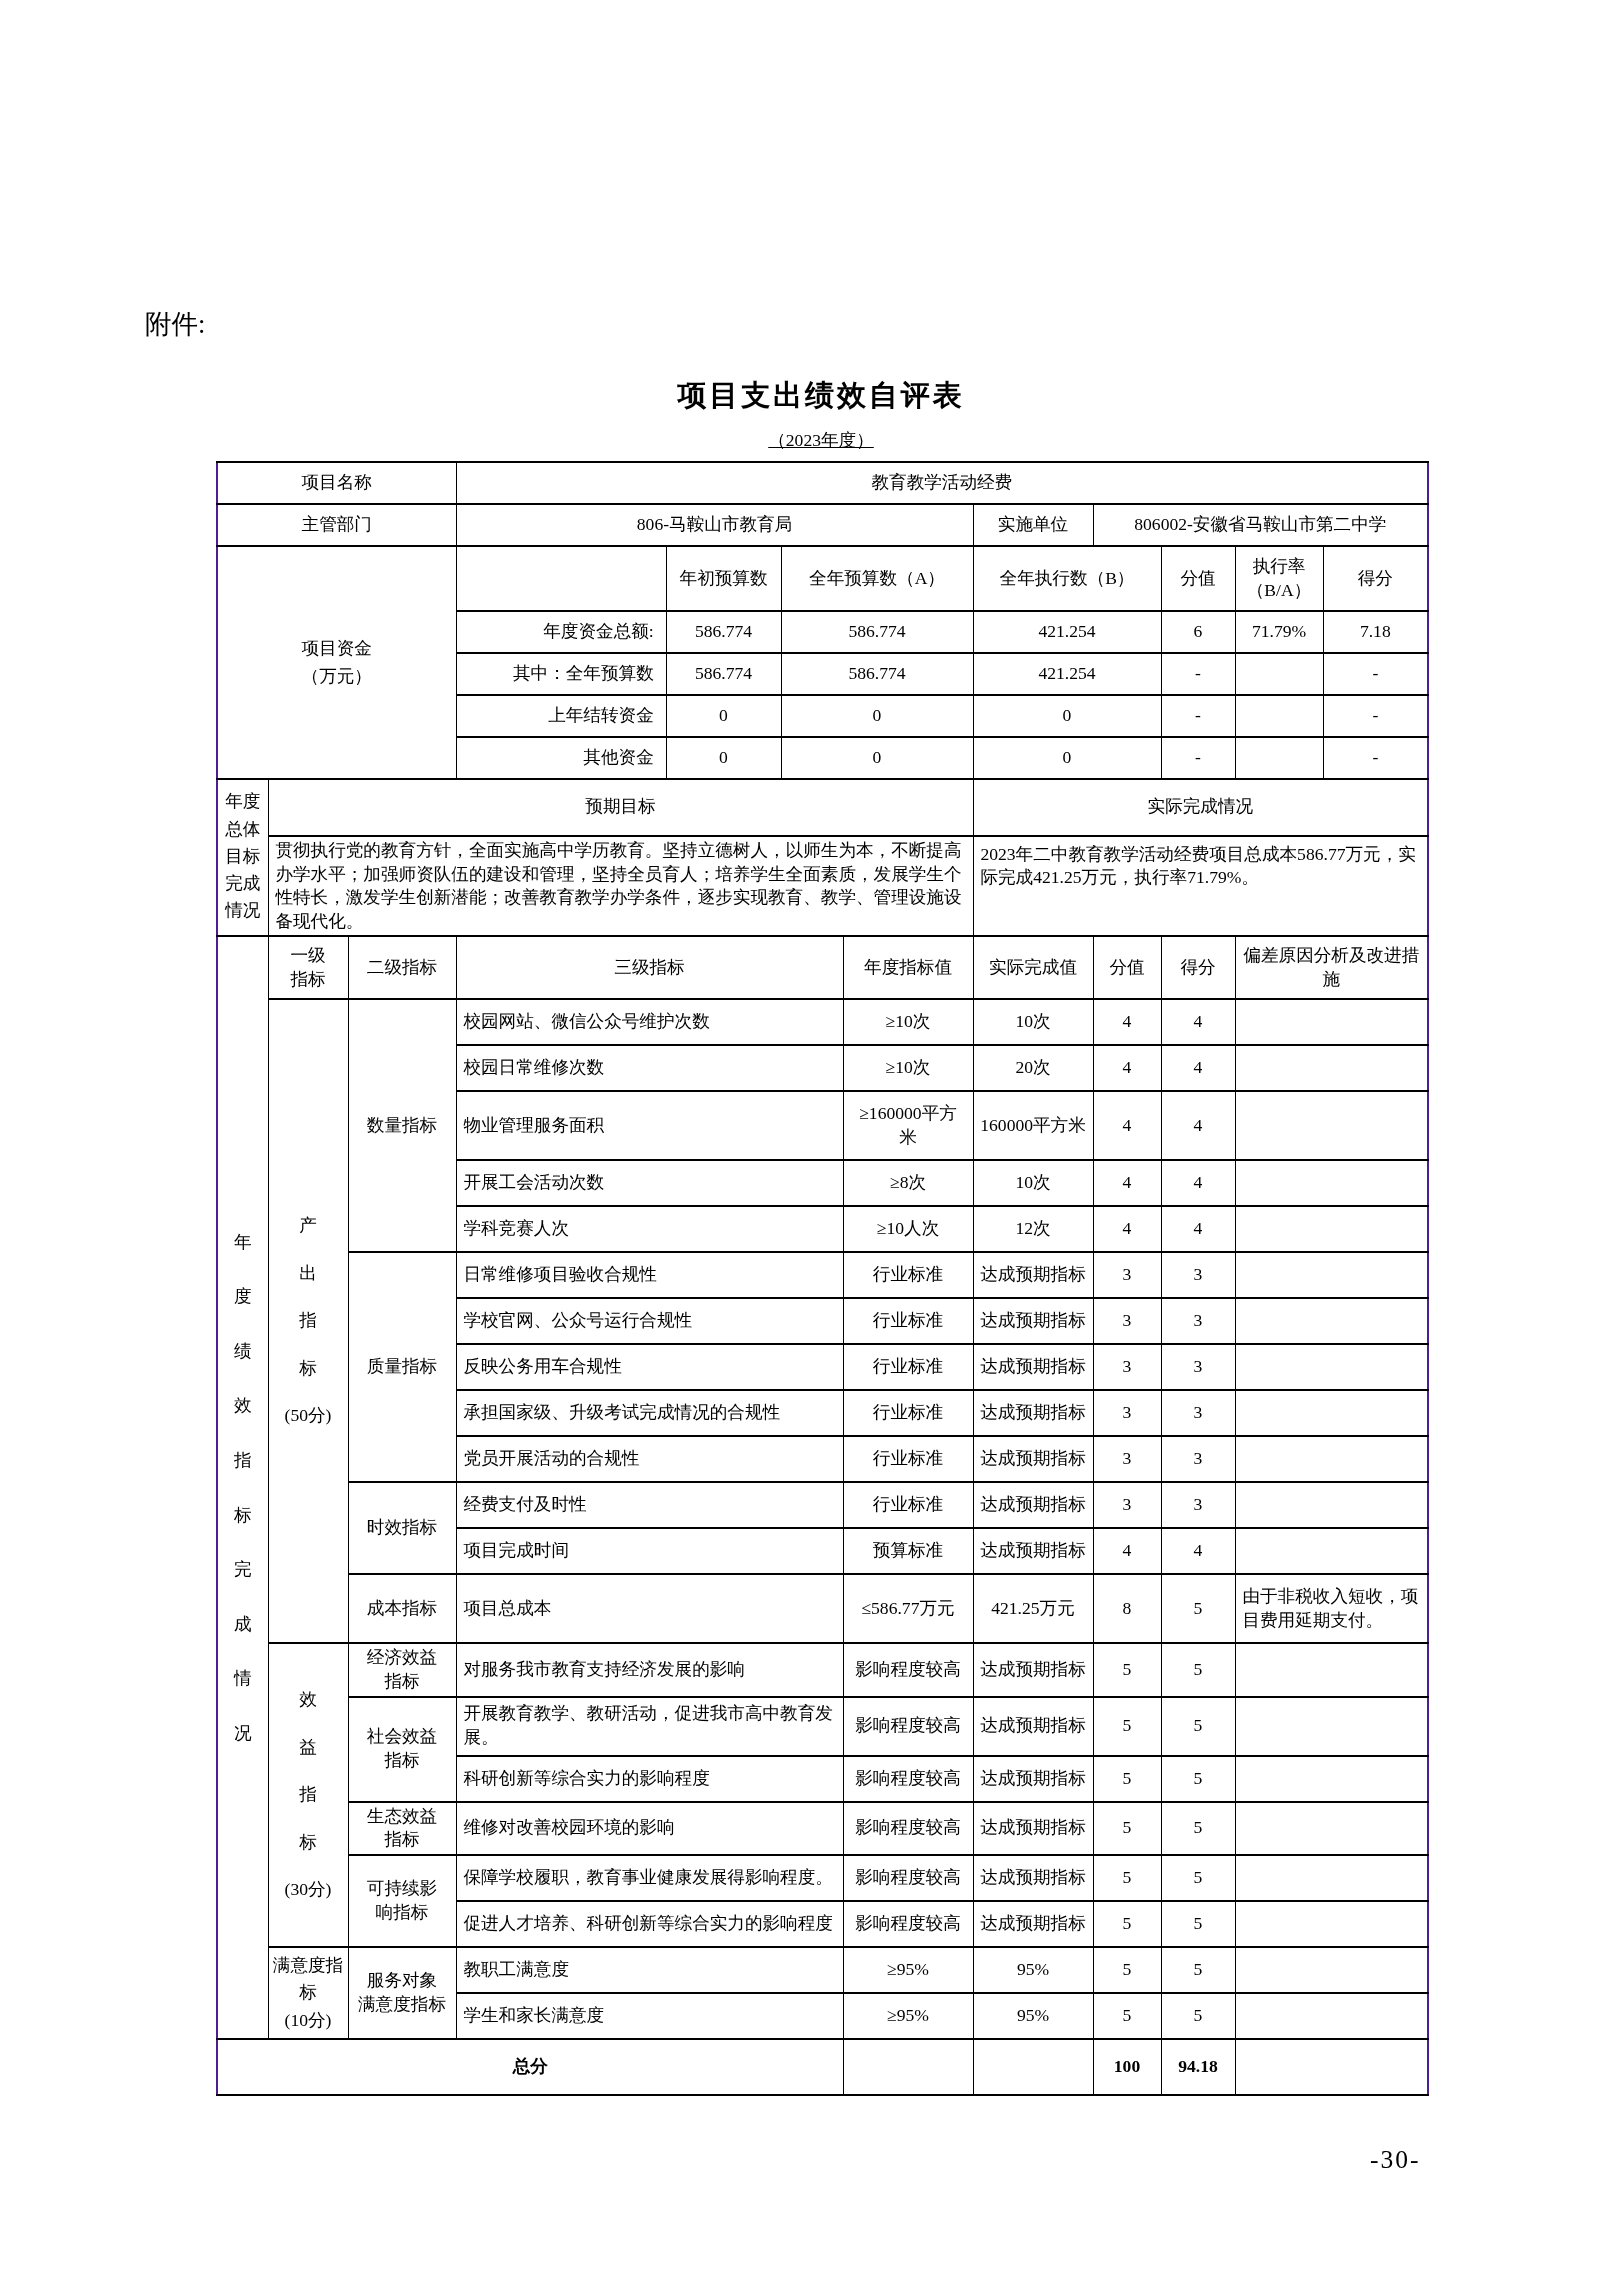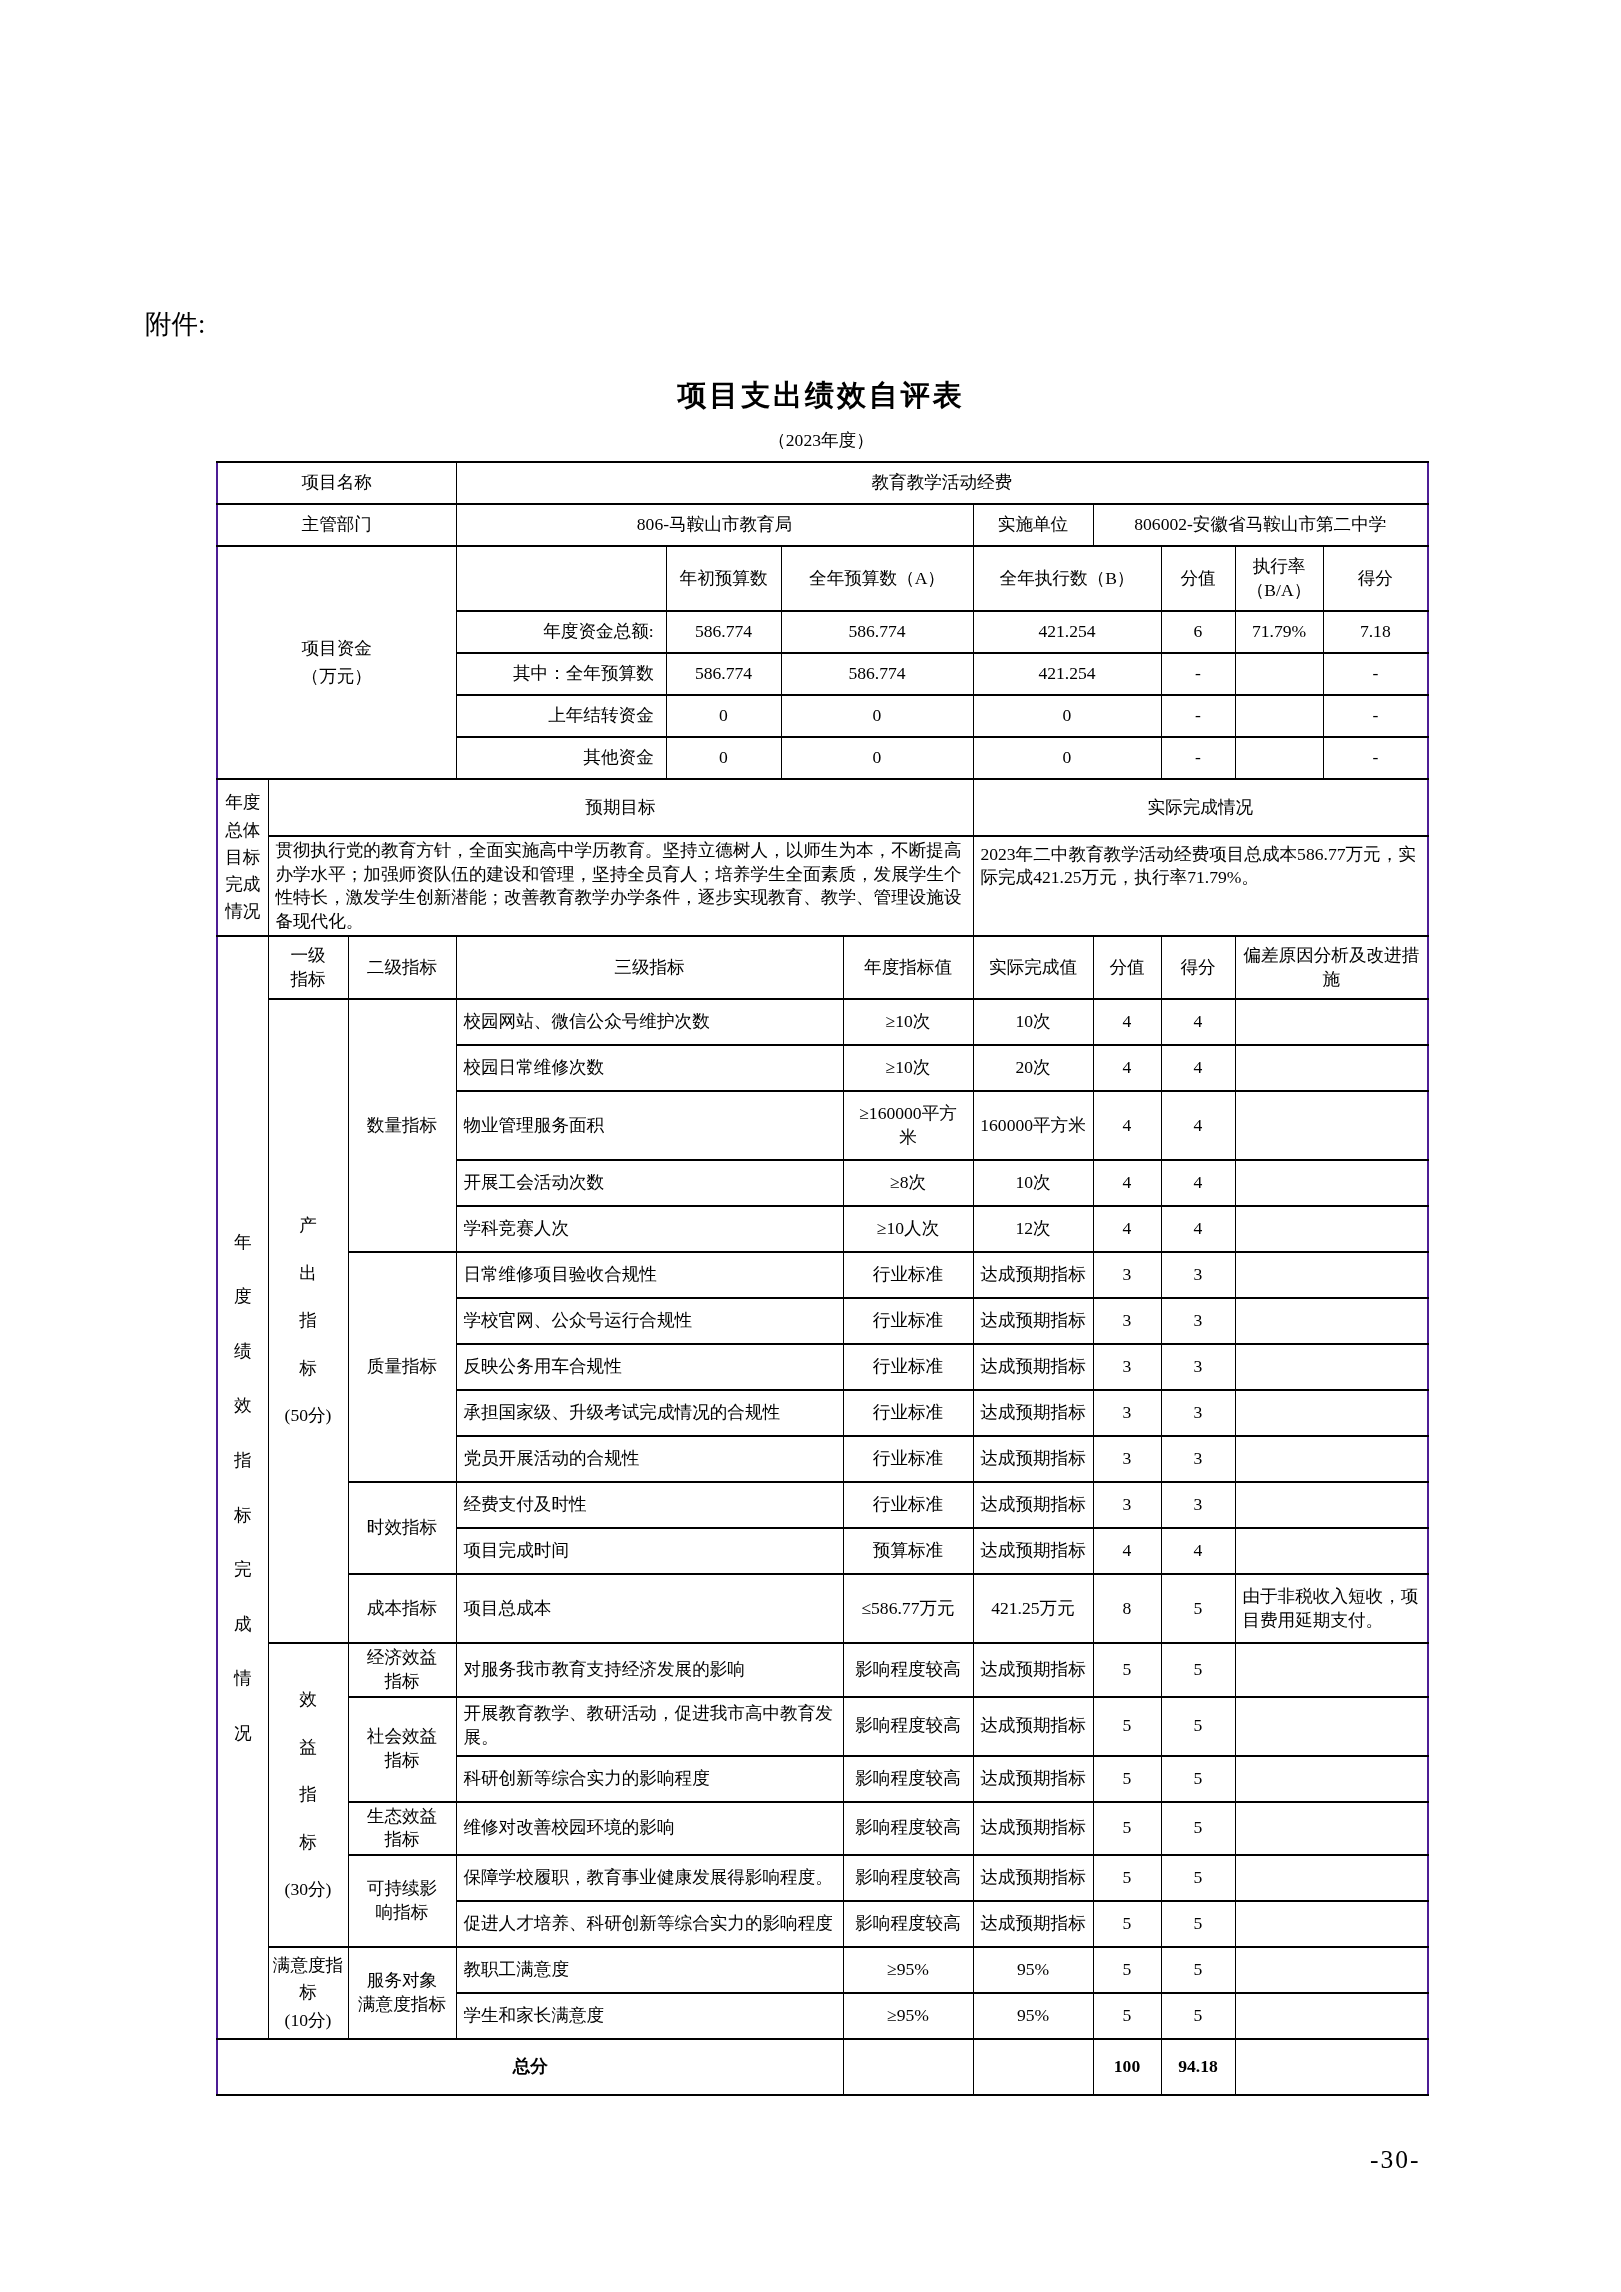--- a/index.html
+++ b/index.html
@@ -2,35 +2,35 @@
 <html><head>
 <meta charset="utf-8">
 <style>
   html,body{margin:0;padding:0;}
   body{width:1621px;height:2293px;background:#ffffff;position:relative;
        font-family:"Liberation Serif","DejaVu Serif",serif;color:#000;}
   .attachment{position:absolute;left:145px;top:306px;font-size:26.5px;}
   .doc-title{position:absolute;left:216px;top:376px;width:1210px;text-align:center;
        font-size:29px;font-weight:bold;letter-spacing:2.9px;
        font-family:"Liberation Sans","DejaVu Sans",sans-serif;}
-  .doc-subtitle{position:absolute;left:216px;top:428px;width:1210px;text-align:center;font-size:17.6px;}
+  .doc-subtitle{position:absolute;left:216px;top:428px;width:1210px;text-align:center;font-size:17.6px;text-decoration:underline;}
   table.main{position:absolute;left:216px;top:461px;width:1210px;border-collapse:collapse;
        table-layout:fixed;border:2px solid #4c1d95;}
   td{border:1px solid #000;border-top-width:2px;border-bottom-width:2px;
      text-align:center;vertical-align:middle;font-size:17.6px;line-height:1.35;
      padding:2px 3.9px;word-break:break-all;overflow:hidden;}
   .pre{white-space:pre-line;}
   .left{text-align:left;padding-left:6.9px;padding-right:6.9px;}
   .right{text-align:right;padding-right:11.8px;margin-left:27px;}
   .vtop{vertical-align:top;padding-top:5.9px;}
   .lh16{line-height:1.55;}
   .lh26{line-height:2.7;}
   .lh31{line-height:3.1;}
   .bold{font-weight:bold;}
-  tr.h43{height:42px;} tr.h45{height:57px;} tr.h44{height:56px;}
+  tr.h43{height:42px;} tr.h45{height:57px;font-family:Liberation Mono, monospace;} tr.h44{height:56px;}
   tr.h66{height:65px;} tr.h96{height:94px;margin-left:44px;} tr.h64{height:63px;}
   tr.r{height:46px;} tr.rt{height:69px;} tr.rm{height:59px;}
   .page-number{position:absolute;left:1370px;top:2145px;font-size:25.5px;letter-spacing:2px;}
 </style>
 </head>
 <body>
 
 <div class="attachment">附件:</div>
 <div class="doc-title">项目支出绩效自评表</div>
 <div class="doc-subtitle">（2023年度）</div>

